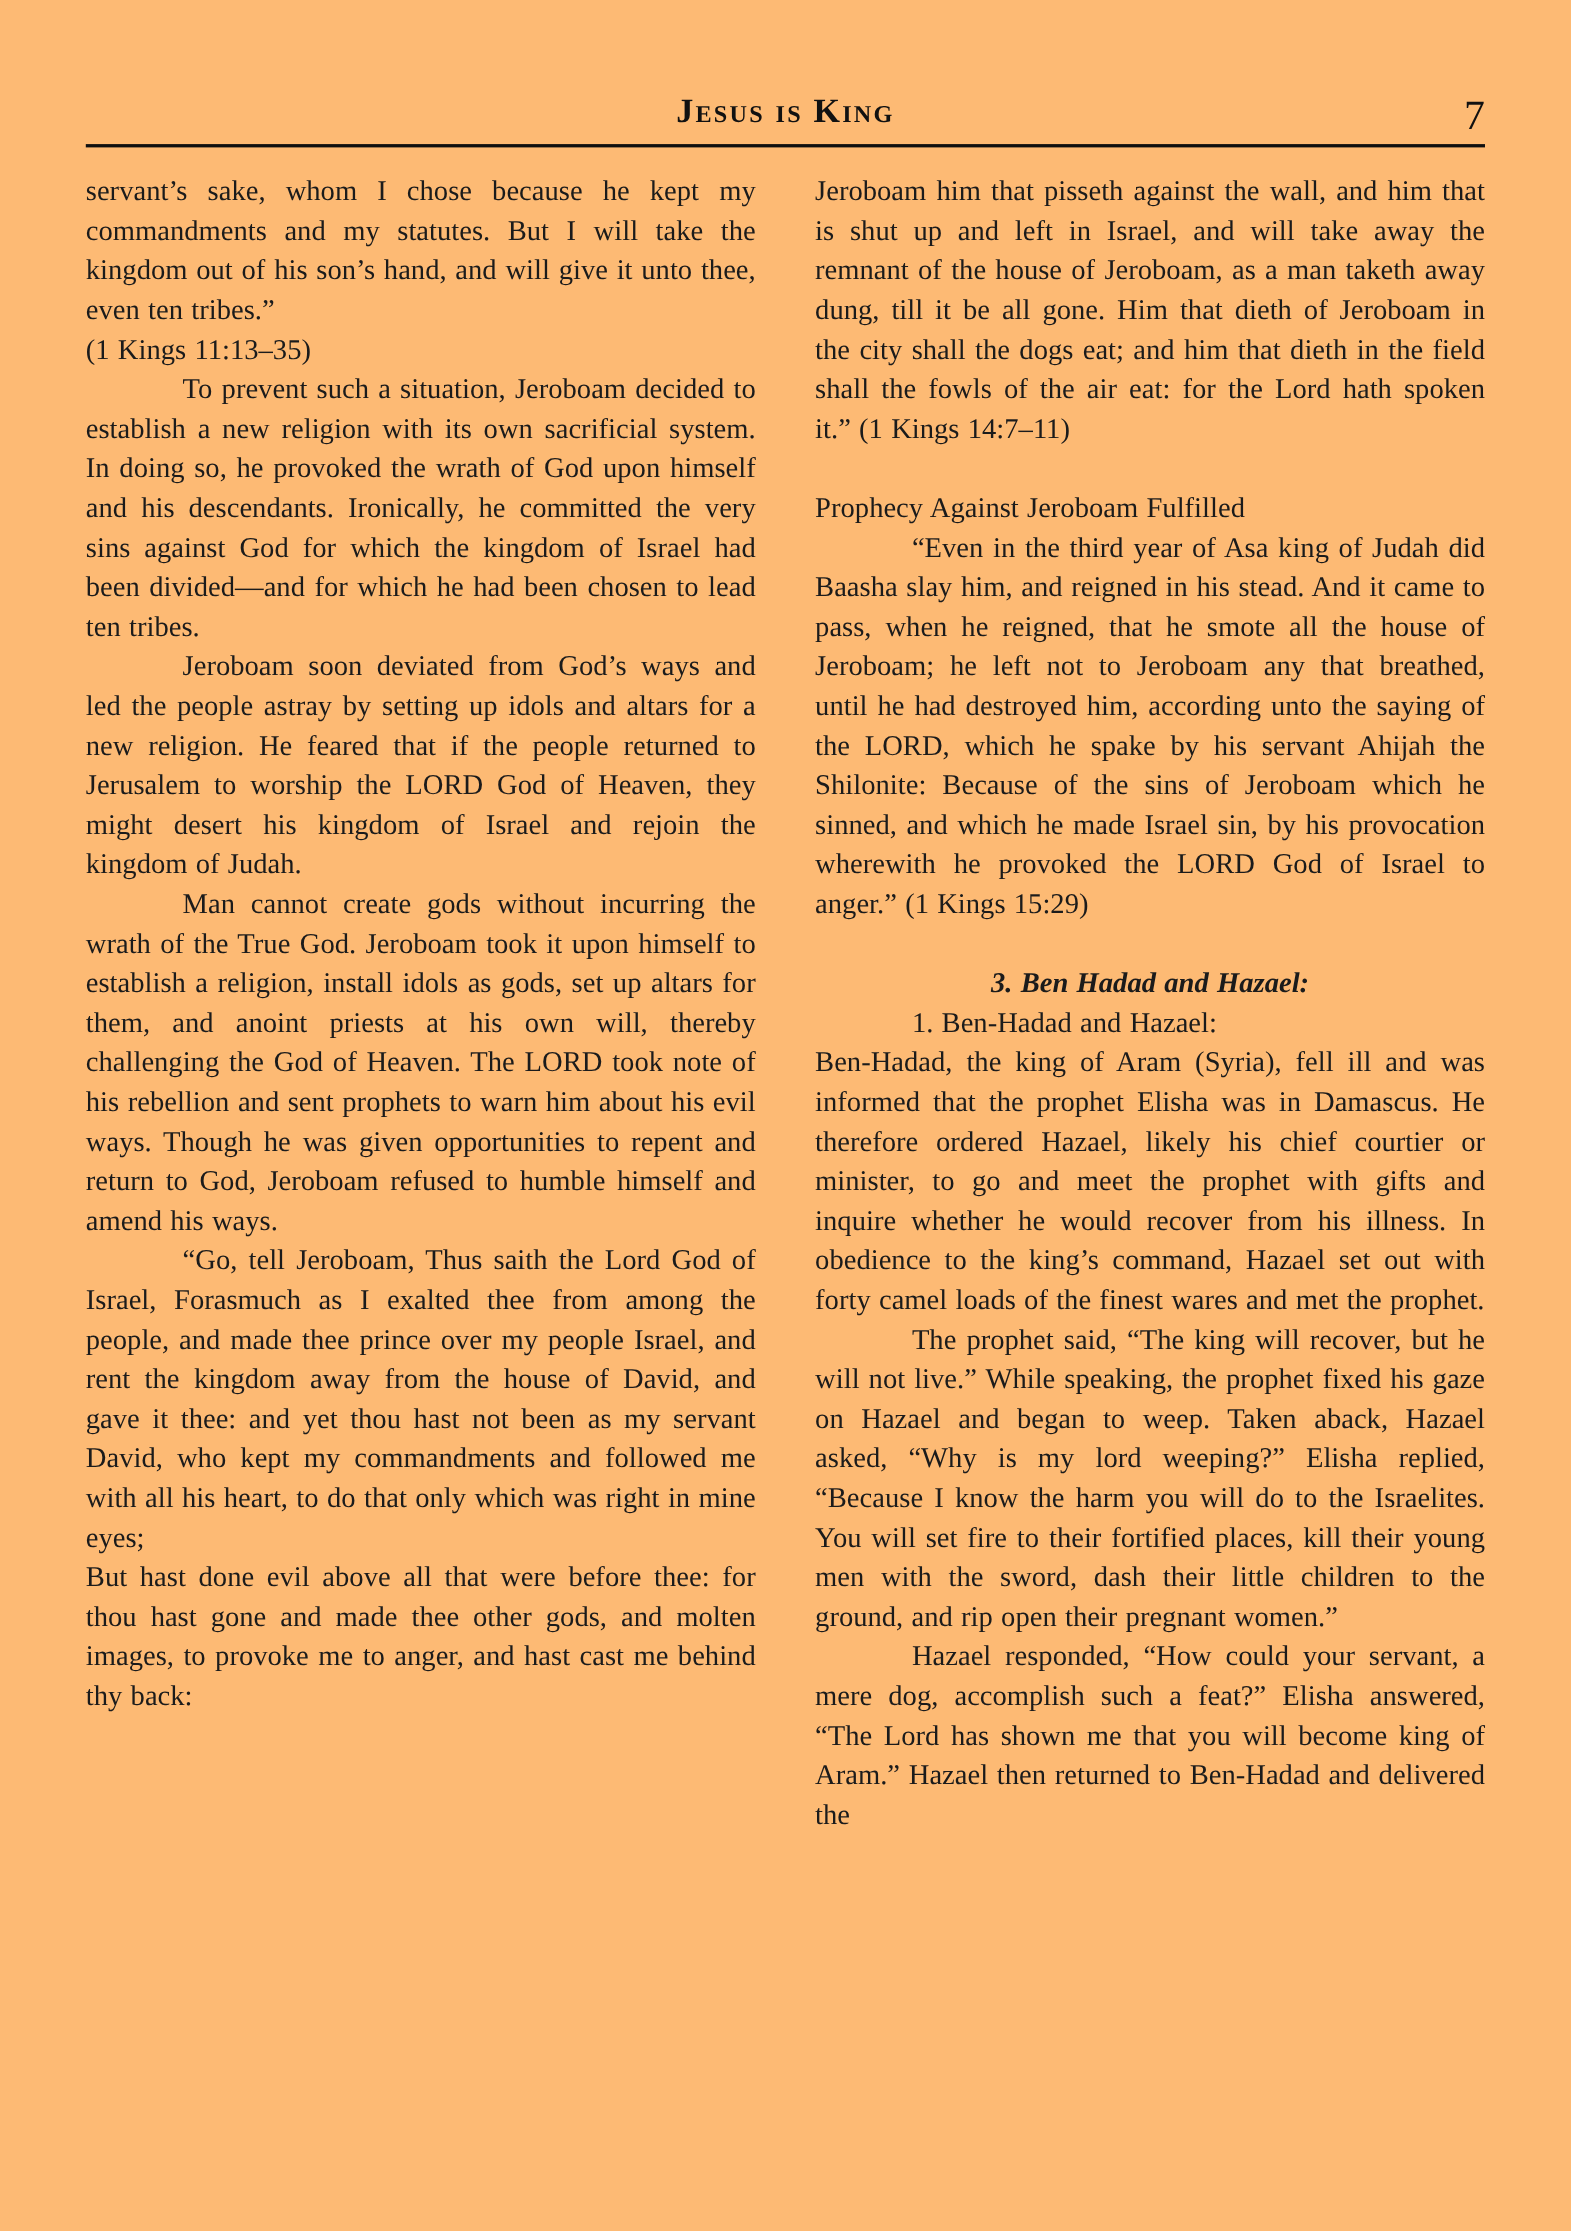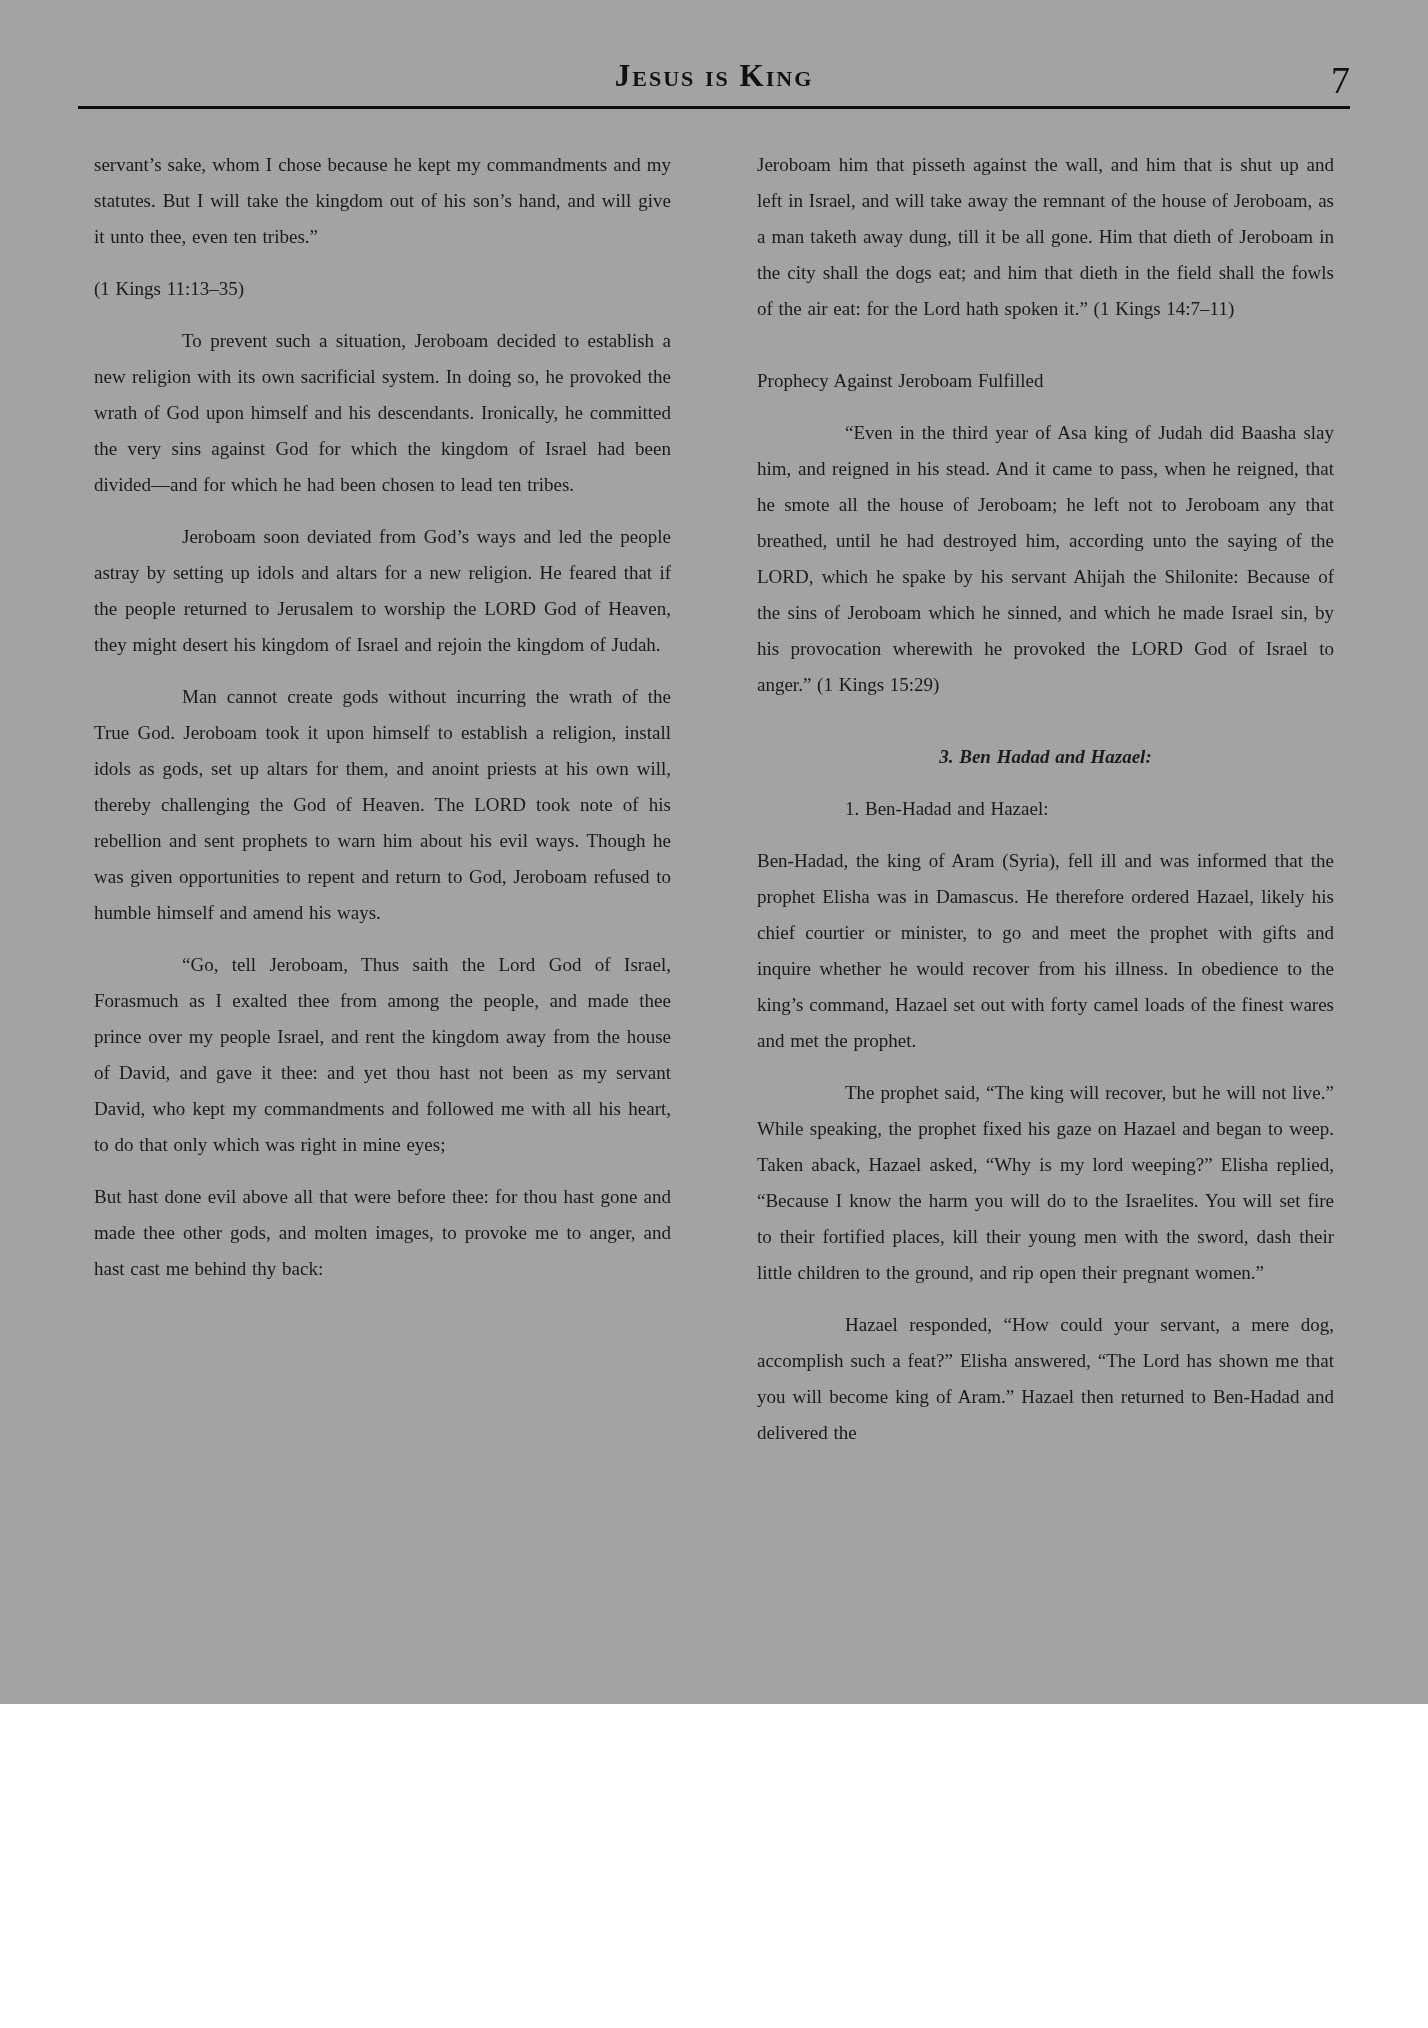--- a/index.html
+++ b/index.html
@@ -10,23 +10,23 @@
   body {
     width: 1428px;
     height: 2028px;
     font-family: "Liberation Serif", "DejaVu Serif", serif;
     color: #1b1b1b;
     overflow: hidden;
   }
   .page {
     box-sizing: border-box;
     width: 1428px;
-    height: 1704px;
-    padding: 54px 78px 40px 78px;
-    background: #a3a3a3;
+    height: 2028px;
+    padding: 79px 78px 40px 78px;
+    background: #fdba74;
   }
   .page-header {
     position: relative;
     height: 44px;
   }
   .header-title {
     text-align: center;
     font-variant: small-caps;
     font-weight: 700;
     font-size: 31px;
@@ -51,22 +51,22 @@
   .columns {
     display: flex;
     gap: 54px;
     margin-top: 22px;
   }
   .column {
     flex: 1 1 0;
     min-width: 0;
   }
   .column p {
-    margin: 16px;
-    font-size: 19px;
+    margin: 0;
+    font-size: 26px;
     line-height: 36px;
     text-align: justify;
     word-spacing: 1px;
   }
   .column p.indent {
     text-indent: 88px;
   }
   .column p.heading {
     font-weight: 400;
     text-align: left;

